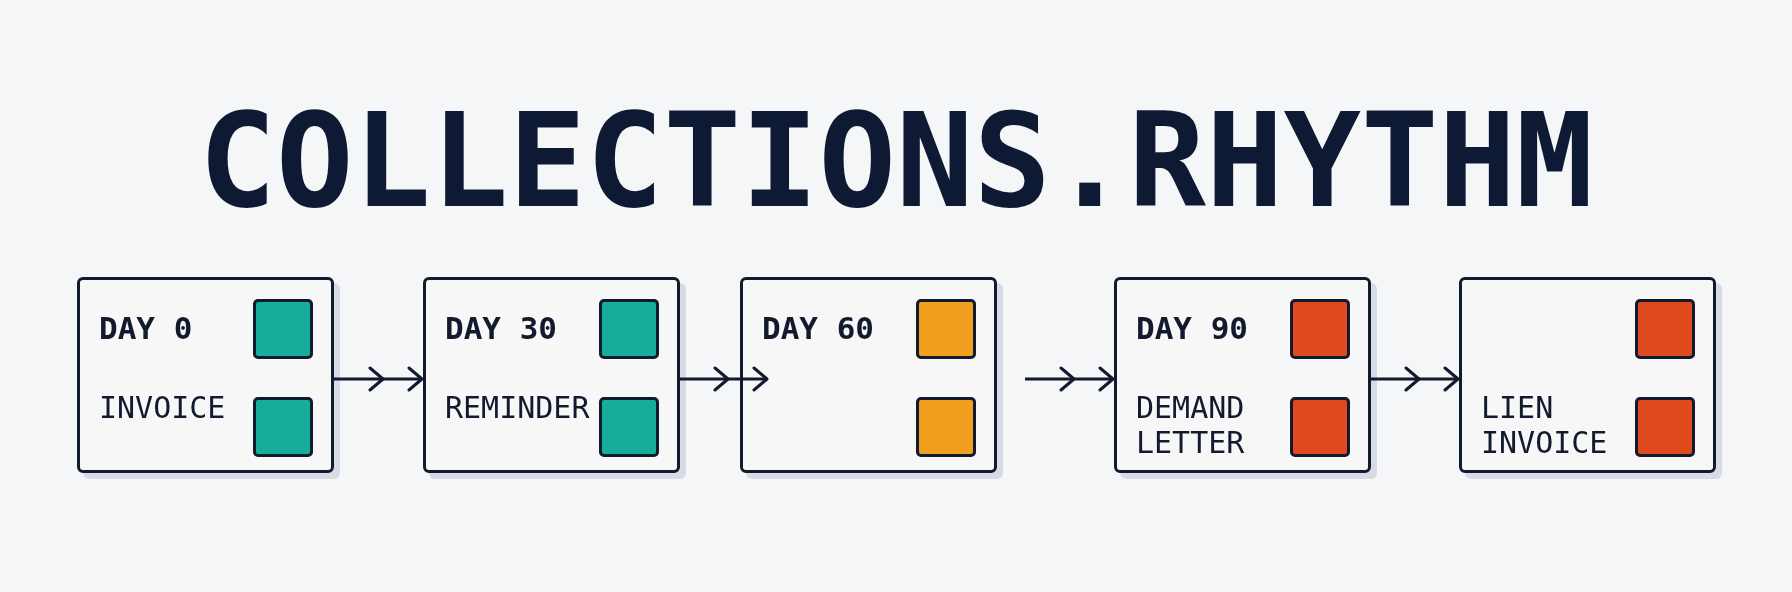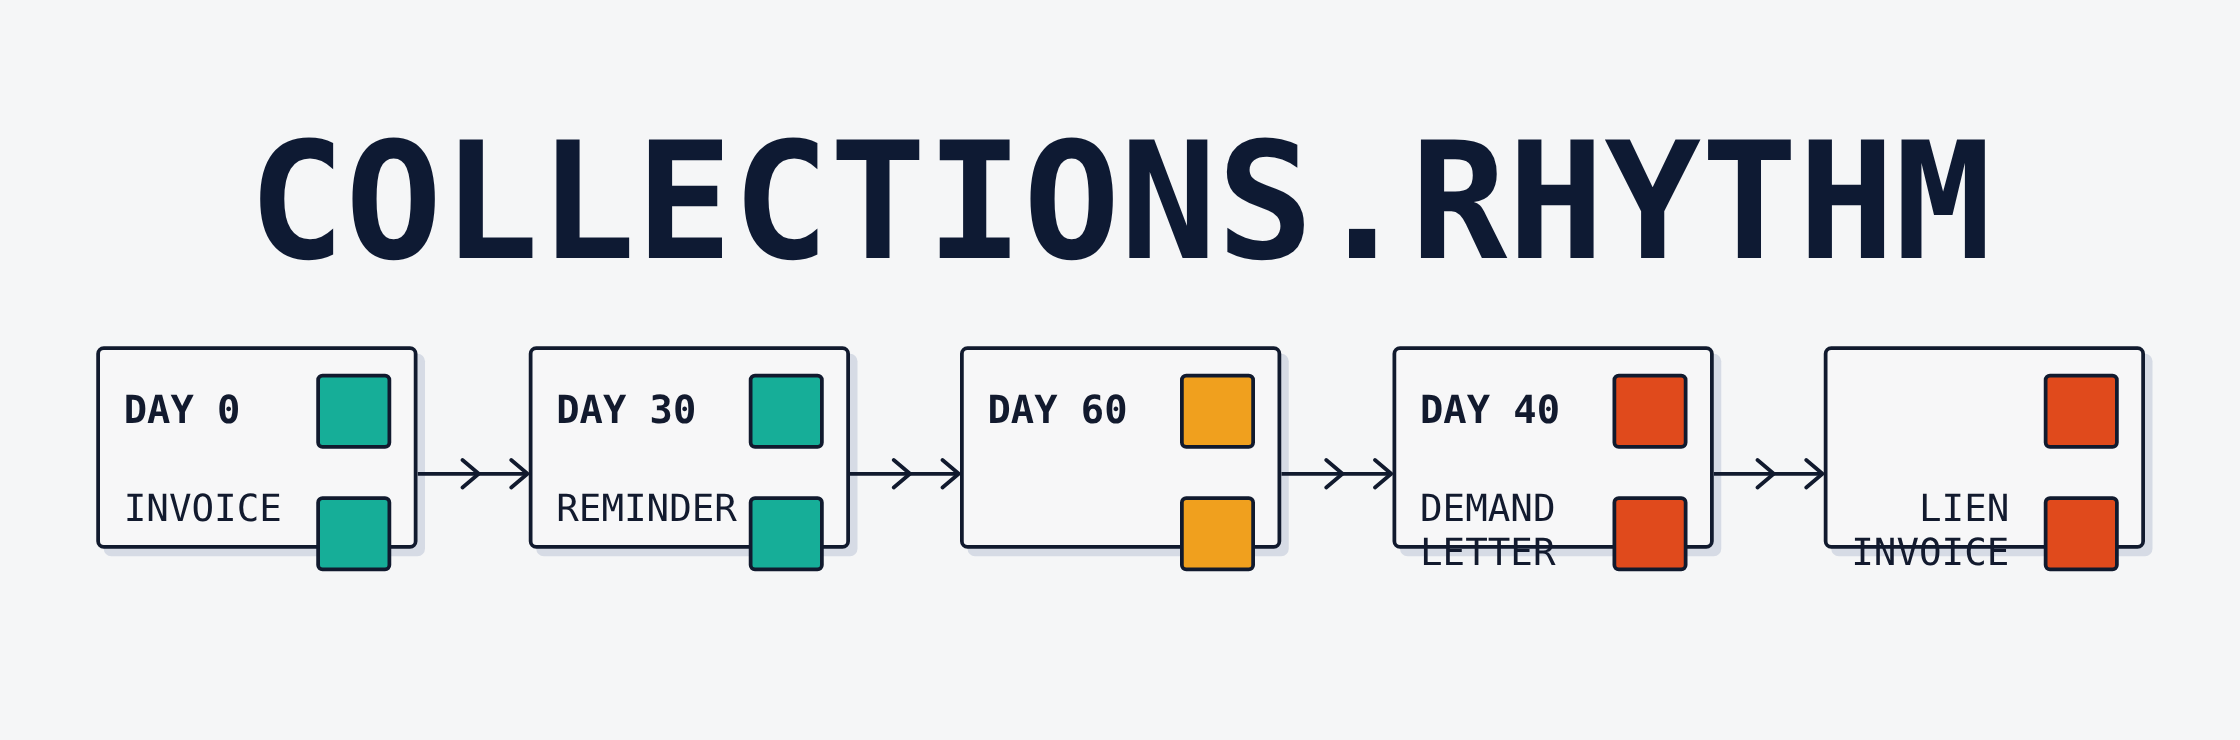--- a/index.html
+++ b/index.html
@@ -16,36 +16,36 @@
     font-family: "DejaVu Sans Mono", "Liberation Mono", monospace;
     font-weight: bold; font-size: 130px; line-height: 150px;
     letter-spacing: 0px;
     color: #0e1a33;
     transform: scaleX(0.99);
   }
   .stage {
     position: absolute; left: 0; top: 0; width: 1792px; height: 592px;
   }
   .box {
-    position: absolute; top: 277px; width: 257px; height: 162px;
+    position: absolute; top: 277px; width: 257px; height: 196px;
     box-sizing: border-box;
     background: #f7f7f8;
     border: 3px solid #111a2e;
     border-radius: 6px;
     box-shadow: 6px 6px 0 #d6dbe5;
   }
   .day {
     position: absolute; left: 19px; top: 30px;
     font-size: 31px; font-weight: bold; line-height: 36px;
     white-space: pre; color: #121a2e;
   }
   .label {
     position: absolute; left: 19px; top: 110px;
     font-size: 30px; font-weight: normal; line-height: 35px;
-    white-space: pre; color: #121a2e; text-align: right;
+    white-space: pre; color: #121a2e;
   }
   .sq {
     position: absolute; left: 173px; width: 60px; height: 60px;
     box-sizing: border-box;
     border: 3px solid #111a2e;
     border-radius: 5px;
   }
   .sq.top { top: 19px; }
   .sq.bot { top: 117px; }
   .connector { position: absolute; top: 366px; height: 26px; }
@@ -65,28 +65,28 @@
     <div class="sq bot" style="background: rgb(22, 174, 152);"></div>
   </div>
 
   <div class="box" style="left:423px">
     <div class="day">DAY 30</div>
     <div class="label">REMINDER</div>
     <div class="sq top" style="background: rgb(22, 174, 152);"></div>
     <div class="sq bot" style="background: rgb(22, 174, 152);"></div>
   </div>
 
-  <div class="box" style="left:768px">
+  <div class="box" style="left:740px">
     <div class="day">DAY 60</div>
     <div class="sq top" style="background: rgb(240, 160, 30);"></div>
     <div class="sq bot" style="background: rgb(240, 160, 30);"></div>
   </div>
 
   <div class="box" style="left:1114px">
-    <div class="day">DAY 40</div>
+    <div class="day">DAY 90</div>
     <div class="label">DEMAND
 LETTER</div>
     <div class="sq top" style="background: rgb(224, 74, 28);"></div>
     <div class="sq bot" style="background: rgb(224, 74, 28);"></div>
   </div>
 
   <div class="box" style="left:1459px">
     <div class="label">LIEN
 INVOICE</div>
     <div class="sq top" style="background: rgb(224, 74, 28);"></div>

